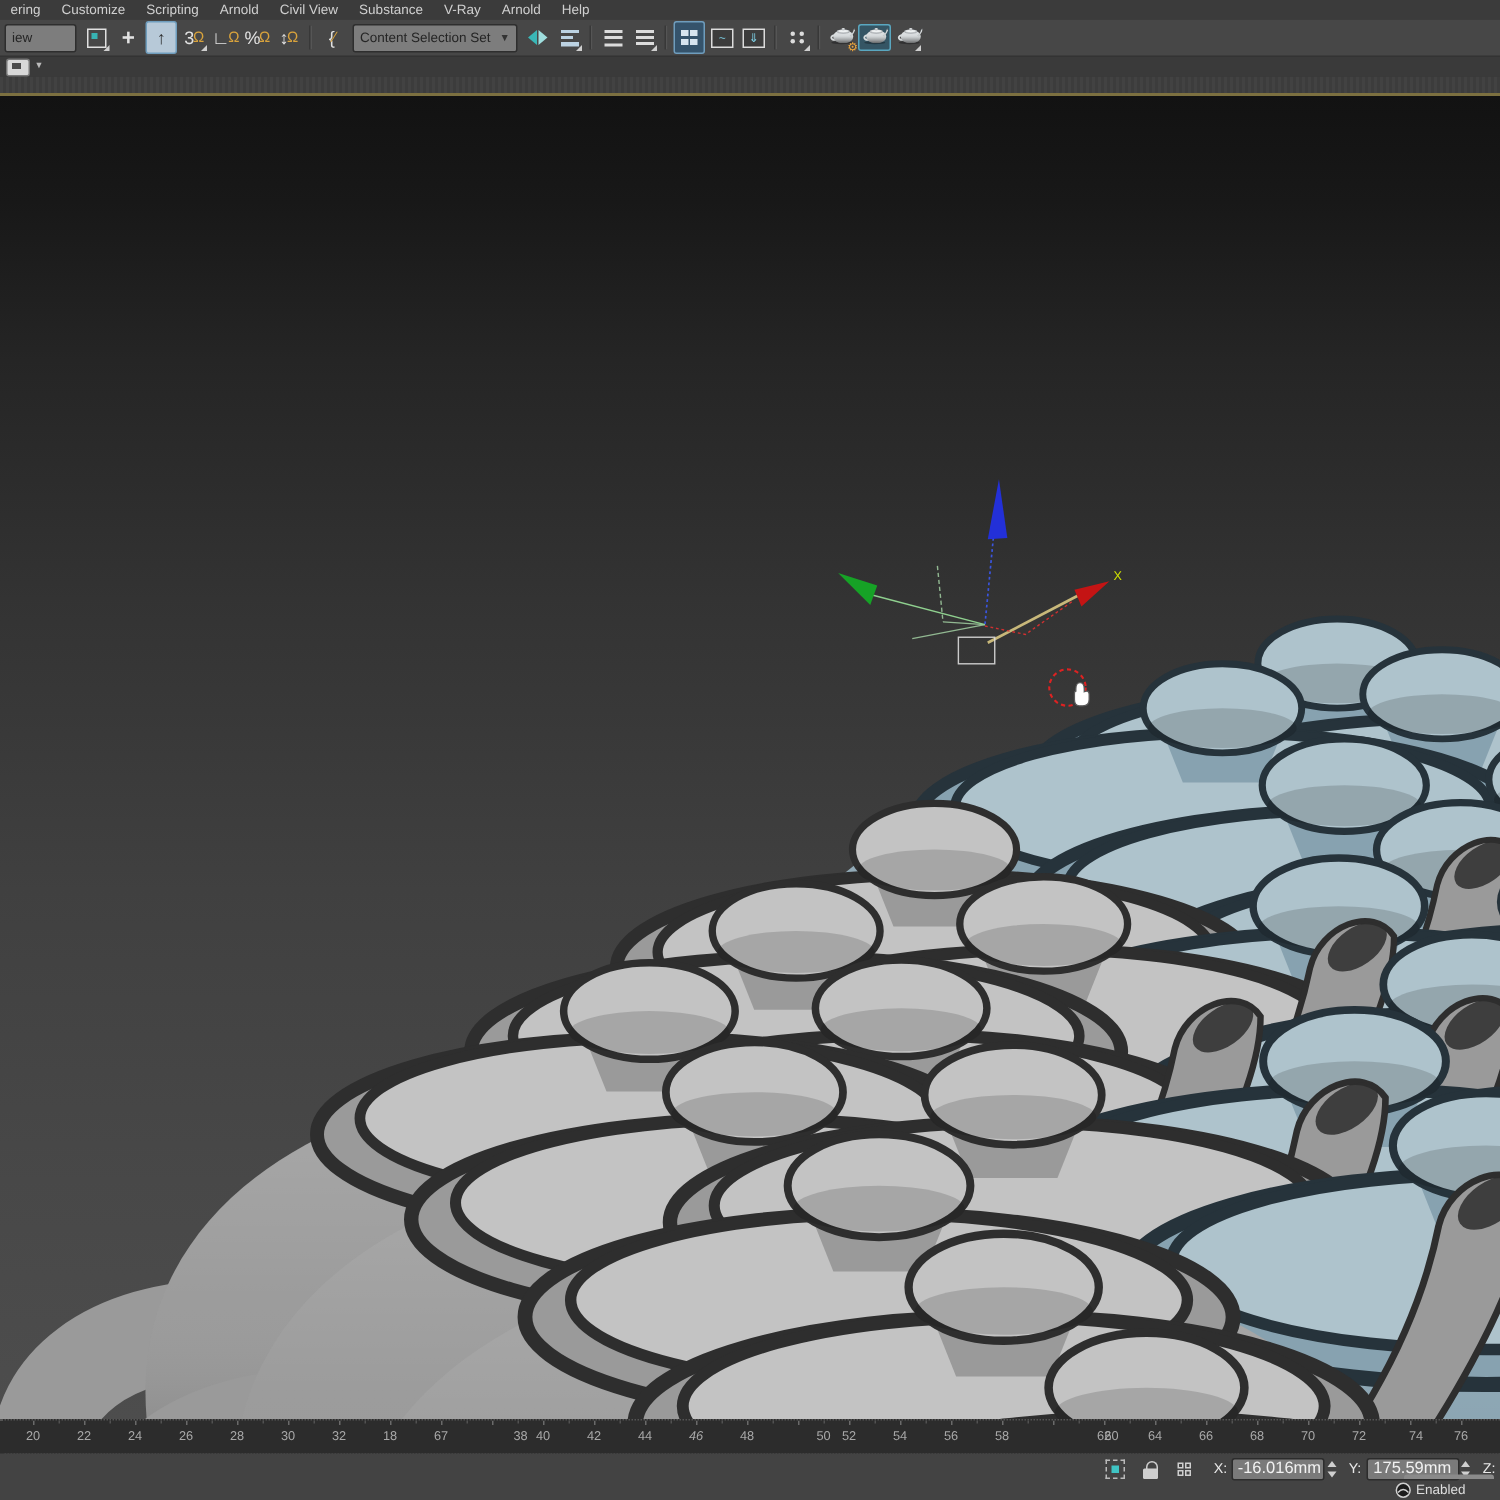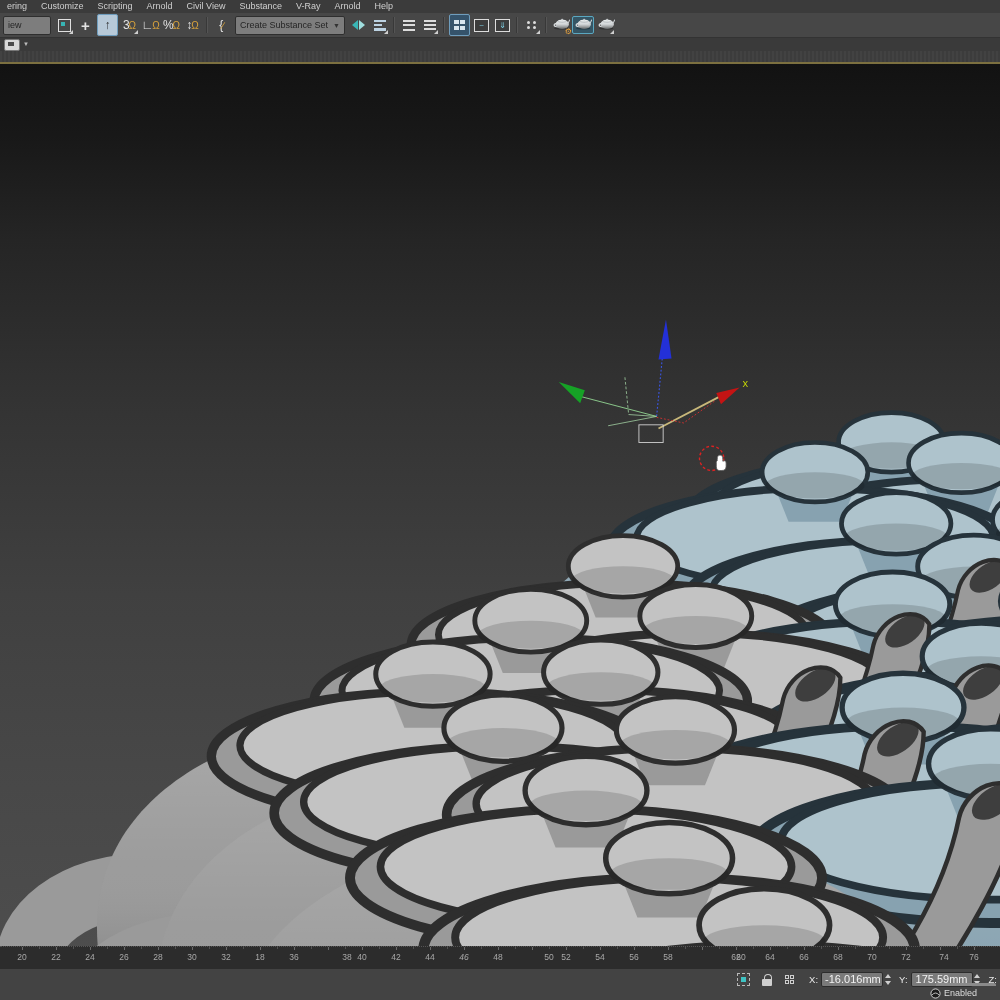--- a/index.html
+++ b/index.html
@@ -136,21 +136,21 @@
     <span class="tb-btn">
       <span>↕</span>
       <span class="acc">Ω</span>
     </span>
     <span class="tb-sep"></span>
     <span class="tb-btn">
       <span>{</span>
       <span class="acc">∕</span>
     </span>
     <span class="tb-dd" style="width: 100px;">
-      <span>Create Substance Set</span>
+      <span>Content Selection Set</span>
       <span class="caret">▼</span>
     </span>
     <span class="tb-btn">
       <span class="i-mirror">
         <i class="l"></i>
         <i class="r"></i>
       </span>
     </span>
     <span class="tb-btn flyout">
       <span class="i-align">
@@ -325,21 +325,21 @@
     <span class="tick" style="left: 175px; height: 2px; opacity: 0.6;"></span>
     <span class="tick-label" style="left: 192px;">30</span>
     <span class="tick" style="left: 192px;"></span>
     <span class="tick" style="left: 209px; height: 2px; opacity: 0.6;"></span>
     <span class="tick-label" style="left: 226px;">32</span>
     <span class="tick" style="left: 226px;"></span>
     <span class="tick" style="left: 243px; height: 2px; opacity: 0.6;"></span>
     <span class="tick-label" style="left: 260px;">18</span>
     <span class="tick" style="left: 260px;"></span>
     <span class="tick" style="left: 277px; height: 2px; opacity: 0.6;"></span>
-    <span class="tick-label" style="left: 294px;">36</span>
+    <span class="tick-label" style="left: 294px;">67</span>
     <span class="tick" style="left: 294px;"></span>
     <span class="tick" style="left: 311px; height: 2px; opacity: 0.6;"></span>
     <span class="tick-label" style="left: 347px;">38</span>
     <span class="tick" style="left: 328px;"></span>
     <span class="tick" style="left: 345px; height: 2px; opacity: 0.6;"></span>
     <span class="tick-label" style="left: 362px;">40</span>
     <span class="tick" style="left: 362px;"></span>
     <span class="tick" style="left: 379px; height: 2px; opacity: 0.6;"></span>
     <span class="tick-label" style="left: 396px;">42</span>
     <span class="tick" style="left: 396px;"></span>

